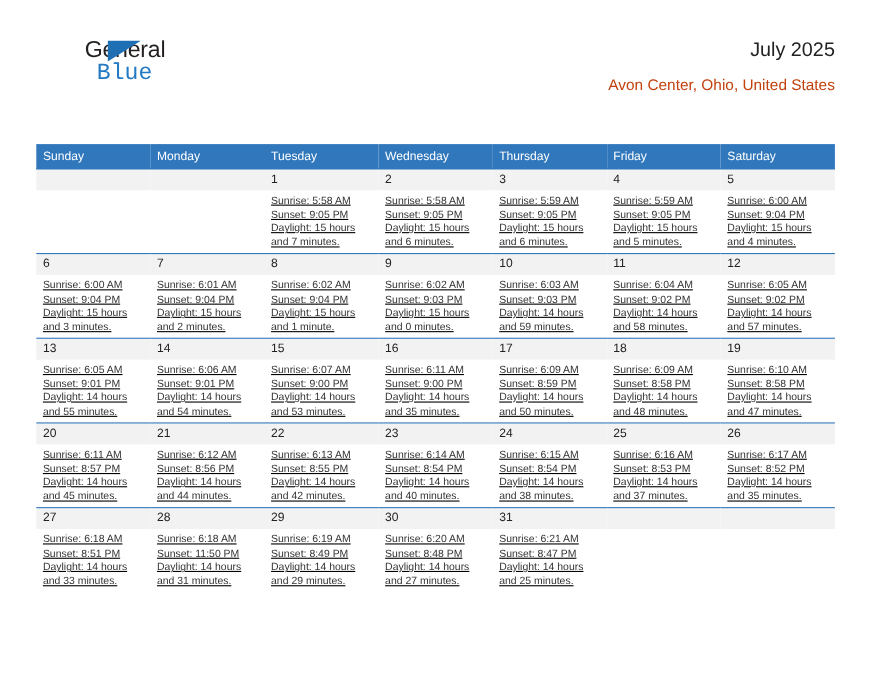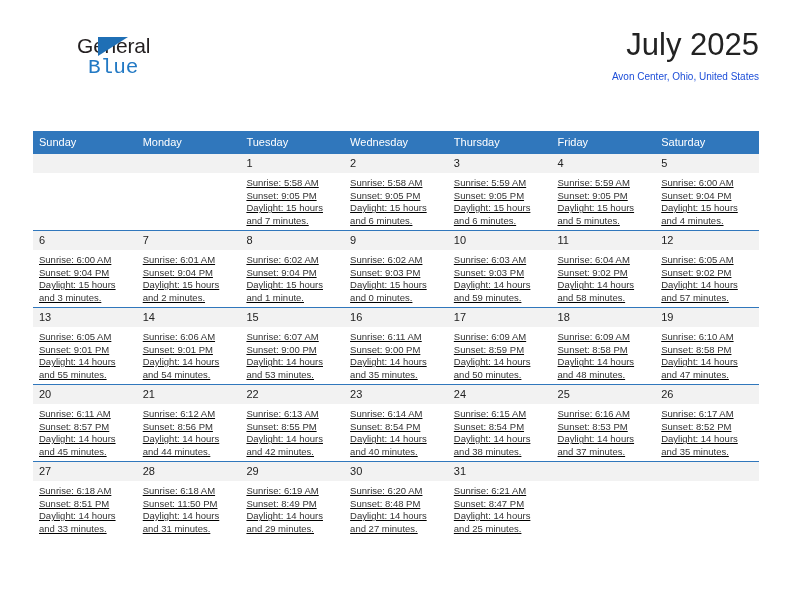--- a/index.html
+++ b/index.html
@@ -72,30 +72,30 @@
     background: #ffffff;
   }
 
   .title-block {
     position: absolute;
     right: 0;
     top: 0;
     text-align: right;
   }
   .cal-title {
-    font-size: 31px;
+    font-size: 18px;
     color: #222222;
     line-height: 34px;
     white-space: nowrap;
     text-align: right;
   }
   .cal-subtitle {
     margin-top: 6px;
-    font-size: 10px;
-    color: #1d4ed8;
+    font-size: 14px;
+    color: #c2410c;
     line-height: 18px;
     white-space: nowrap;
   }
 
   
   .calendar {
     position: absolute;
     left: 33px;
     top: 105px;
     width: 726px;

